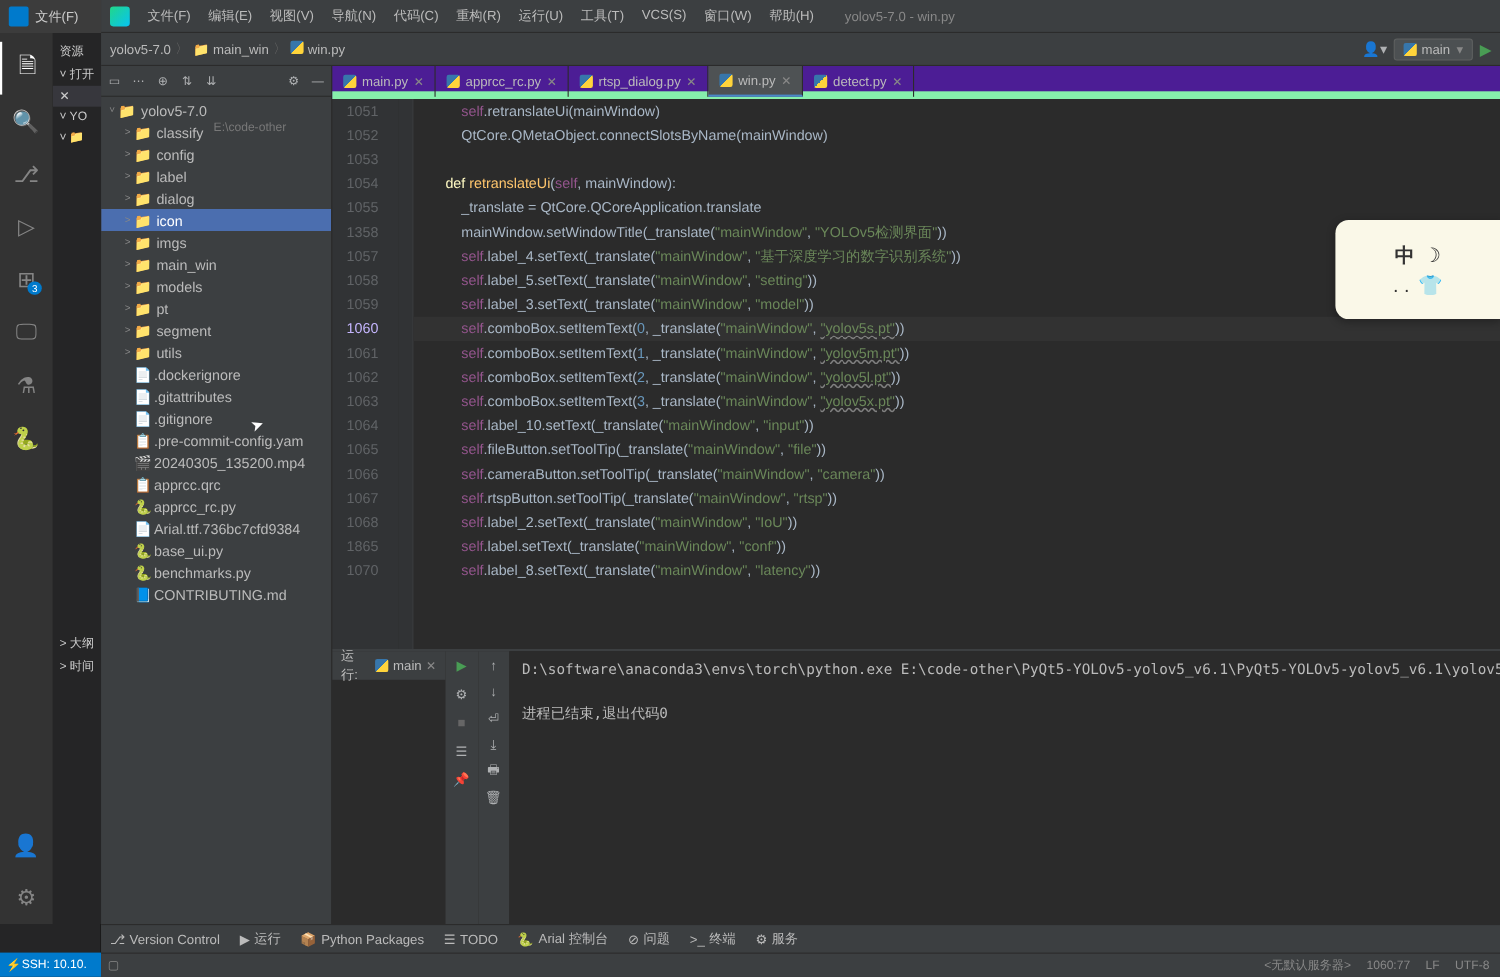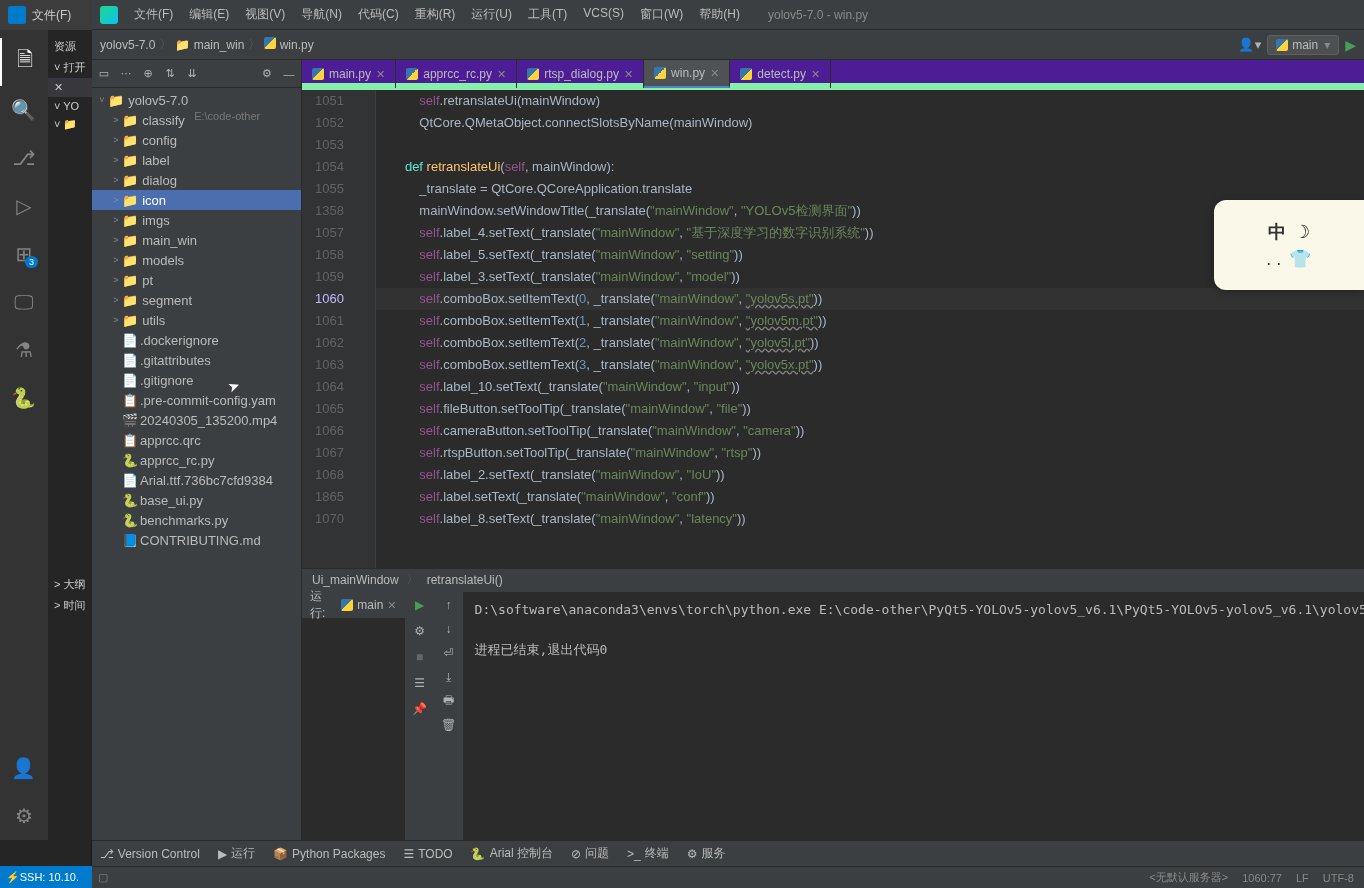--- a/index.html
+++ b/index.html
@@ -58,21 +58,21 @@
 .py-icon { width: 12px; height: 12px; background: linear-gradient(135deg,#3776ab 50%,#ffd43b 50%); border-radius: 2px; }
 
 .code-wrap { flex: 1; display: flex; overflow: hidden; font-family: 'JetBrains Mono', Consolas, monospace; font-size: 13px; position: relative; }
 .gutter { width: 60px; background: #313335; color: #606366; text-align: right; padding-right: 18px; line-height: 22px; padding-top: 0px; }
 .gutter .ln { height: 22px; }
 .gutter .ln.hl { color: #c4b5fd; }
 .fold-col { width: 14px; background: #313335; border-right: 1px solid #3c3f41; }
 .code { flex: 1; background: #2b2b2b; line-height: 22px; white-space: pre; overflow: auto; }
 .code-line { height: 22px; }
 .code-line.hl { background: #323232; }
-.kw { color: #5eead4; }
+.kw { color: #fef9c3; }
 .fn { color: #ffc66d; }
 .self { color: #94558d; }
 .str { color: #6a8759; }
 .num { color: #6897bb; }
 .op { color: #a9b7c6; }
 .ident { color: #a9b7c6; }
 .underline { text-decoration: underline wavy #808080; }
 
 .code-breadcrumb { height: 22px; background: #3c3f41; border-top: 1px solid #2b2b2b; display: flex; align-items: center; font-size: 12px; padding-left: 10px; color: #bbbbbb; }
 
@@ -375,25 +375,20 @@
             <div class="ln">1065</div>
             <div class="ln">1066</div>
             <div class="ln">1067</div>
             <div class="ln">1068</div>
             <div class="ln">1865</div>
             <div class="ln">1070</div>
           </div>
         <div class="fold-col"></div>
         <div class="code" id="code"><div class="code-line">            <span class="self">self</span><span class="op">.retranslateUi(mainWindow)</span></div><div class="code-line">            <span class="ident">QtCore.QMetaObject.connectSlotsByName(mainWindow)</span></div><div class="code-line"></div><div class="code-line">        <span class="kw">def </span><span class="fn">retranslateUi</span><span class="op">(</span><span class="self">self</span><span class="op">, mainWindow):</span></div><div class="code-line">            <span class="ident">_translate = QtCore.QCoreApplication.translate</span></div><div class="code-line">            <span class="ident">mainWindow.setWindowTitle(_translate(</span><span class="str">"mainWindow"</span><span class="op">, </span><span class="str">"YOLOv5检测界面"</span><span class="op">))</span></div><div class="code-line">            <span class="self">self</span><span class="op">.label_4.setText(_translate(</span><span class="str">"mainWindow"</span><span class="op">, </span><span class="str">"基于深度学习的数字识别系统"</span><span class="op">))</span></div><div class="code-line">            <span class="self">self</span><span class="op">.label_5.setText(_translate(</span><span class="str">"mainWindow"</span><span class="op">, </span><span class="str">"setting"</span><span class="op">))</span></div><div class="code-line">            <span class="self">self</span><span class="op">.label_3.setText(_translate(</span><span class="str">"mainWindow"</span><span class="op">, </span><span class="str">"model"</span><span class="op">))</span></div><div class="code-line hl">            <span class="self">self</span><span class="op">.comboBox.setItemText(</span><span class="num">0</span><span class="op">, _translate(</span><span class="str">"mainWindow"</span><span class="op">, </span><span class="str underline">"yolov5s.pt"</span><span class="op">))</span></div><div class="code-line">            <span class="self">self</span><span class="op">.comboBox.setItemText(</span><span class="num">1</span><span class="op">, _translate(</span><span class="str">"mainWindow"</span><span class="op">, </span><span class="str underline">"yolov5m.pt"</span><span class="op">))</span></div><div class="code-line">            <span class="self">self</span><span class="op">.comboBox.setItemText(</span><span class="num">2</span><span class="op">, _translate(</span><span class="str">"mainWindow"</span><span class="op">, </span><span class="str underline">"yolov5l.pt"</span><span class="op">))</span></div><div class="code-line">            <span class="self">self</span><span class="op">.comboBox.setItemText(</span><span class="num">3</span><span class="op">, _translate(</span><span class="str">"mainWindow"</span><span class="op">, </span><span class="str underline">"yolov5x.pt"</span><span class="op">))</span></div><div class="code-line">            <span class="self">self</span><span class="op">.label_10.setText(_translate(</span><span class="str">"mainWindow"</span><span class="op">, </span><span class="str">"input"</span><span class="op">))</span></div><div class="code-line">            <span class="self">self</span><span class="op">.fileButton.setToolTip(_translate(</span><span class="str">"mainWindow"</span><span class="op">, </span><span class="str">"file"</span><span class="op">))</span></div><div class="code-line">            <span class="self">self</span><span class="op">.cameraButton.setToolTip(_translate(</span><span class="str">"mainWindow"</span><span class="op">, </span><span class="str">"camera"</span><span class="op">))</span></div><div class="code-line">            <span class="self">self</span><span class="op">.rtspButton.setToolTip(_translate(</span><span class="str">"mainWindow"</span><span class="op">, </span><span class="str">"rtsp"</span><span class="op">))</span></div><div class="code-line">            <span class="self">self</span><span class="op">.label_2.setText(_translate(</span><span class="str">"mainWindow"</span><span class="op">, </span><span class="str">"IoU"</span><span class="op">))</span></div><div class="code-line">            <span class="self">self</span><span class="op">.label.setText(_translate(</span><span class="str">"mainWindow"</span><span class="op">, </span><span class="str">"conf"</span><span class="op">))</span></div><div class="code-line">            <span class="self">self</span><span class="op">.label_8.setText(_translate(</span><span class="str">"mainWindow"</span><span class="op">, </span><span class="str">"latency"</span><span class="op">))</span></div></div>
       </div>
-      <div class="code-breadcrumb">
-        <span>Ui_mainWindow</span>
-        <span style="margin:0 8px;color:#666">〉</span>
-        <span>retranslateUi()</span>
-      </div>
 
       <div class="run-panel">
         <div class="run-tabs">
           <span>运行:</span>
           <div class="run-tab">
             <span class="py-icon" style="display:inline-block"></span>
             <span>main</span>
             <span class="tab-close">✕</span>
           </div>
         </div>

